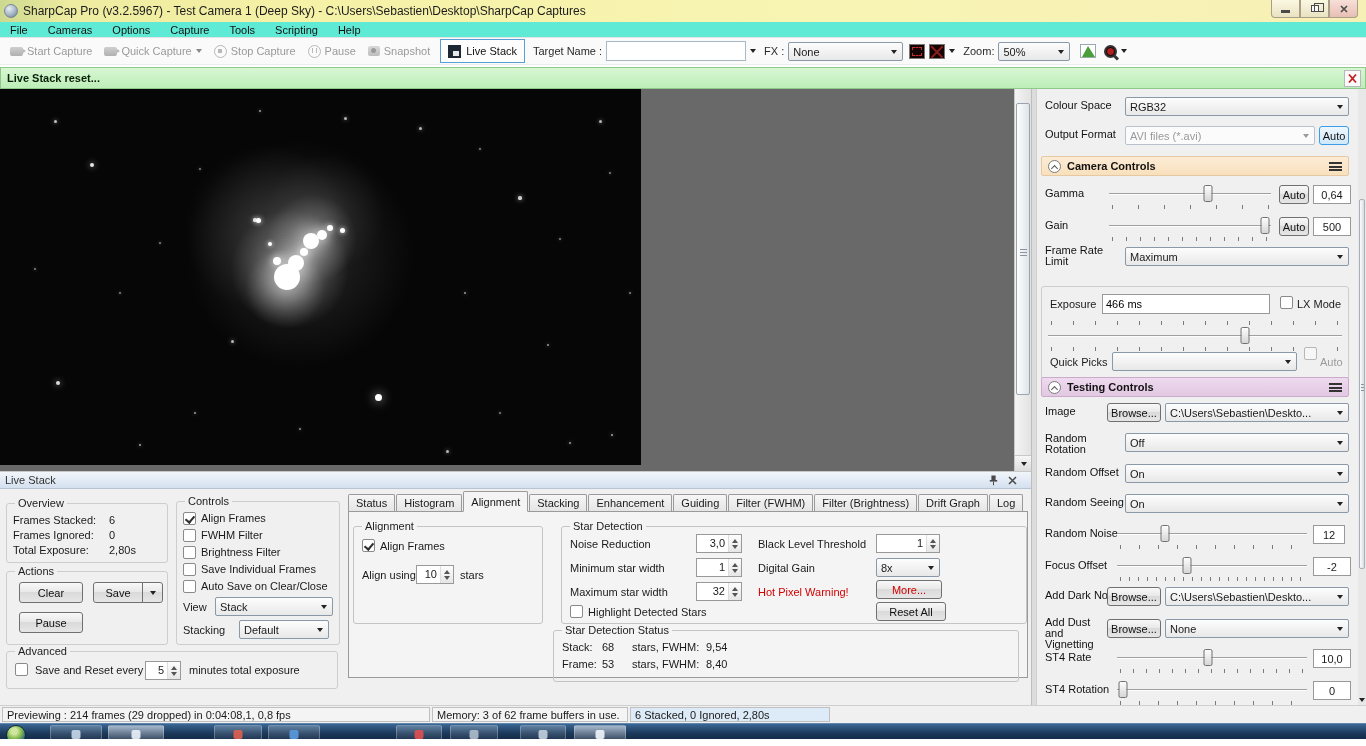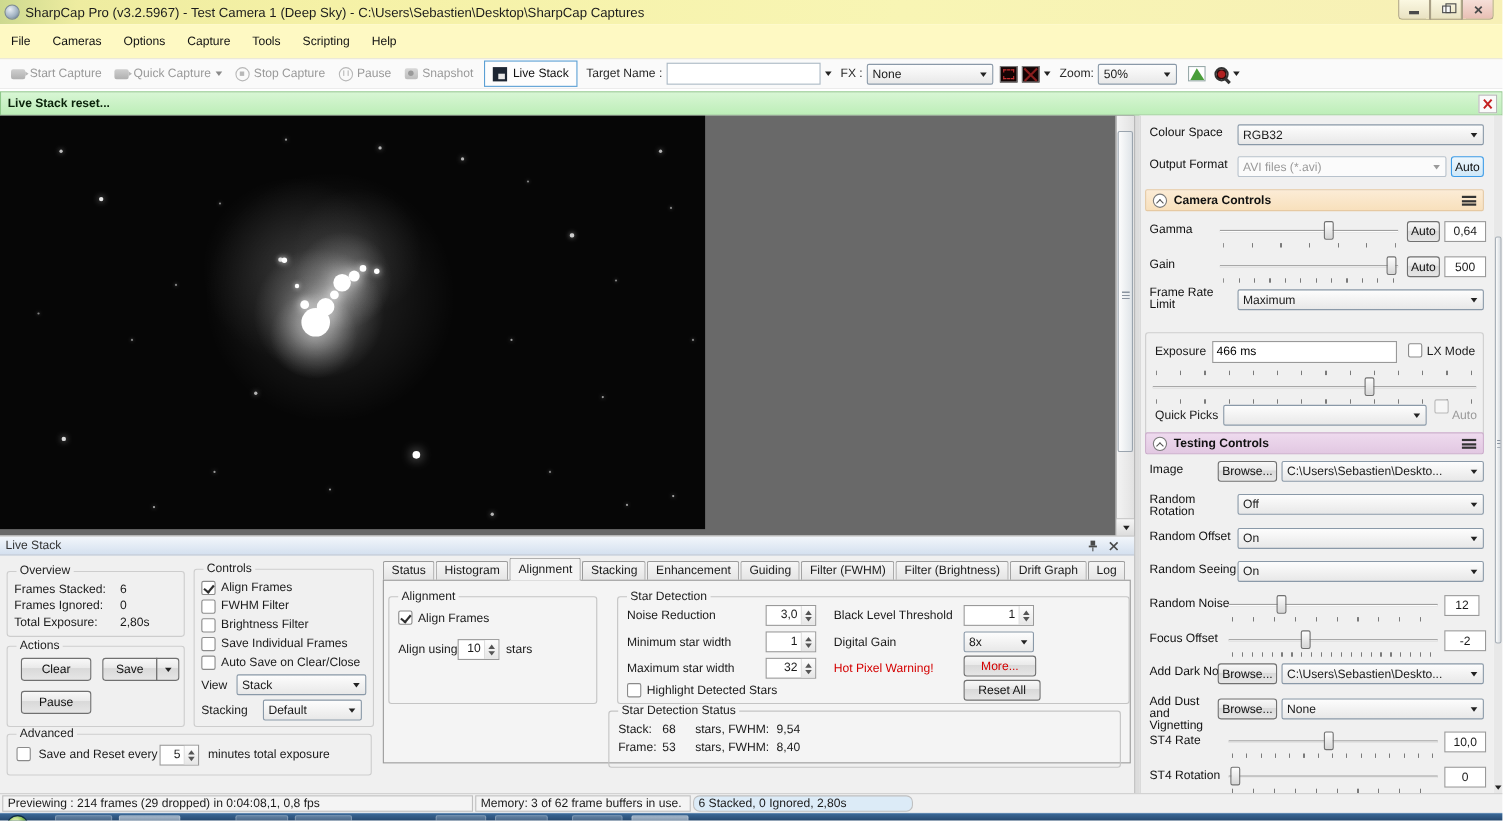--- a/index.html
+++ b/index.html
@@ -15,21 +15,21 @@
   .winbtns { position:absolute; right:8px; top:0; display:flex; }
   .wbtn { width:29px; height:18px; border:1px solid #a89f86; border-top:none; background:linear-gradient(#fbf8e2,#e9e2c2);
     display:flex; align-items:center; justify-content:center; }
   .wbtn:first-child { border-radius:0 0 0 4px; }
   .wbtn:last-child { border-radius:0 0 4px 0; background:linear-gradient(#f6dfd8,#e8bfb4); }
   .glyph-min { width:9px; height:3px; background:#4a4a4a; margin-top:6px; }
   .glyph-restore { width:8px; height:7px; border:1px solid #4a4a4a; background:#f8f8f8; position:relative; }
   .glyph-restore::after { content:""; position:absolute; left:2px; top:-3px; width:8px; height:7px; border:1px solid #4a4a4a; }
 
   
-  .menubar { height:32px; background:#fef9c3; border-bottom:1px solid #e3e3e3; display:flex; align-items:center; }
+  .menubar { height:16px; background:#5eead4; border-bottom:1px solid #e3e3e3; display:flex; align-items:center; }
   .menu-item { padding:0 10px; line-height:22px; color:#111; }
   .toolbar { height:27px; background:#fafafa; border-bottom:1px solid #ececec; display:flex; align-items:center; padding-left:4px; }
   .tbtn { display:flex; align-items:center; gap:4px; padding:0 6px; height:22px; color:#9a9a9a; }
   .tbtn .ti { flex:none; }
   .cam-ico { width:13px; height:9px; background:linear-gradient(#cfcfcf,#b0b0b0); border-radius:2px; position:relative; }
   .cam-ico::after { content:""; position:absolute; right:-3px; top:2px; border-left:3px solid #b8b8b8; border-top:2px solid transparent; border-bottom:2px solid transparent; }
   .circ-ico { width:13px; height:13px; border:1.5px solid #b8b8b8; border-radius:50%; position:relative; }
   .circ-ico.stop::after { content:""; position:absolute; left:3px; top:3px; width:4px; height:4px; background:#b8b8b8; }
   .circ-ico.pause::after { content:""; position:absolute; left:3px; top:2.5px; width:2px; height:5px; border-left:1.5px solid #b8b8b8; border-right:1.5px solid #b8b8b8; padding-left:1.5px; }
   .snap-ico { width:12px; height:10px; background:linear-gradient(#d8d8d8,#bdbdbd); border-radius:2px; position:relative; }
@@ -140,21 +140,21 @@
     padding:2px 7px 3px; margin-right:1px; border-radius:2px 2px 0 0; height:18px; white-space:nowrap; }
   .tab.active { background:#f4f4f4; height:21px; padding-top:4px; position:relative; z-index:2; border-bottom:1px solid #f4f4f4; }
   .tabpage { position:absolute; left:348px; top:22px; width:680px; height:167px; border:1px solid #9a9a9a; background:#f4f4f4; }
   .srow { position:absolute; white-space:nowrap; }
   .red { color:#d40000; }
   .btn.redtext { color:#d40000; }
 
   
   .statusbar { position:relative; height:18px; background:#f0f0f0; border-top:1px solid #cfcfcf; }
   .ssec { position:absolute; top:1px; height:15px; border:1px solid #c0c0c0; background:#f4f4f4; padding:1px 4px 0; white-space:nowrap; overflow:hidden; }
-  .ssec.hl3 { background:#dcebf7;border-radius:6px; }
+  .ssec.hl3 { background:#dcebf7; }
 
   
   .taskbar { position:relative; height:16px; background:linear-gradient(#3a6795,#1d3a5c 60%,#142c49); border-top:1px solid #5f87b0; overflow:hidden; }
   .orb { position:absolute; left:6px; top:1px; width:20px; height:20px; border-radius:50%;
     background:radial-gradient(circle at 40% 30%,#cfe6a0 0 18%,#7fb848 45%,#2e5f8a 75%,#12304f); border:1px solid #0e2a44; }
   .ttile { position:absolute; top:1px; height:15px; border:1px solid rgba(255,255,255,.25); border-radius:2px;
     background:linear-gradient(rgba(255,255,255,.22),rgba(255,255,255,.06)); }
   .ttile.hl { background:linear-gradient(rgba(255,255,255,.55),rgba(255,255,255,.18)); }
   .tdot { position:absolute; left:50%; top:4px; width:9px; height:9px; border-radius:2px; transform:translateX(-50%); opacity:.9; }
 </style>

